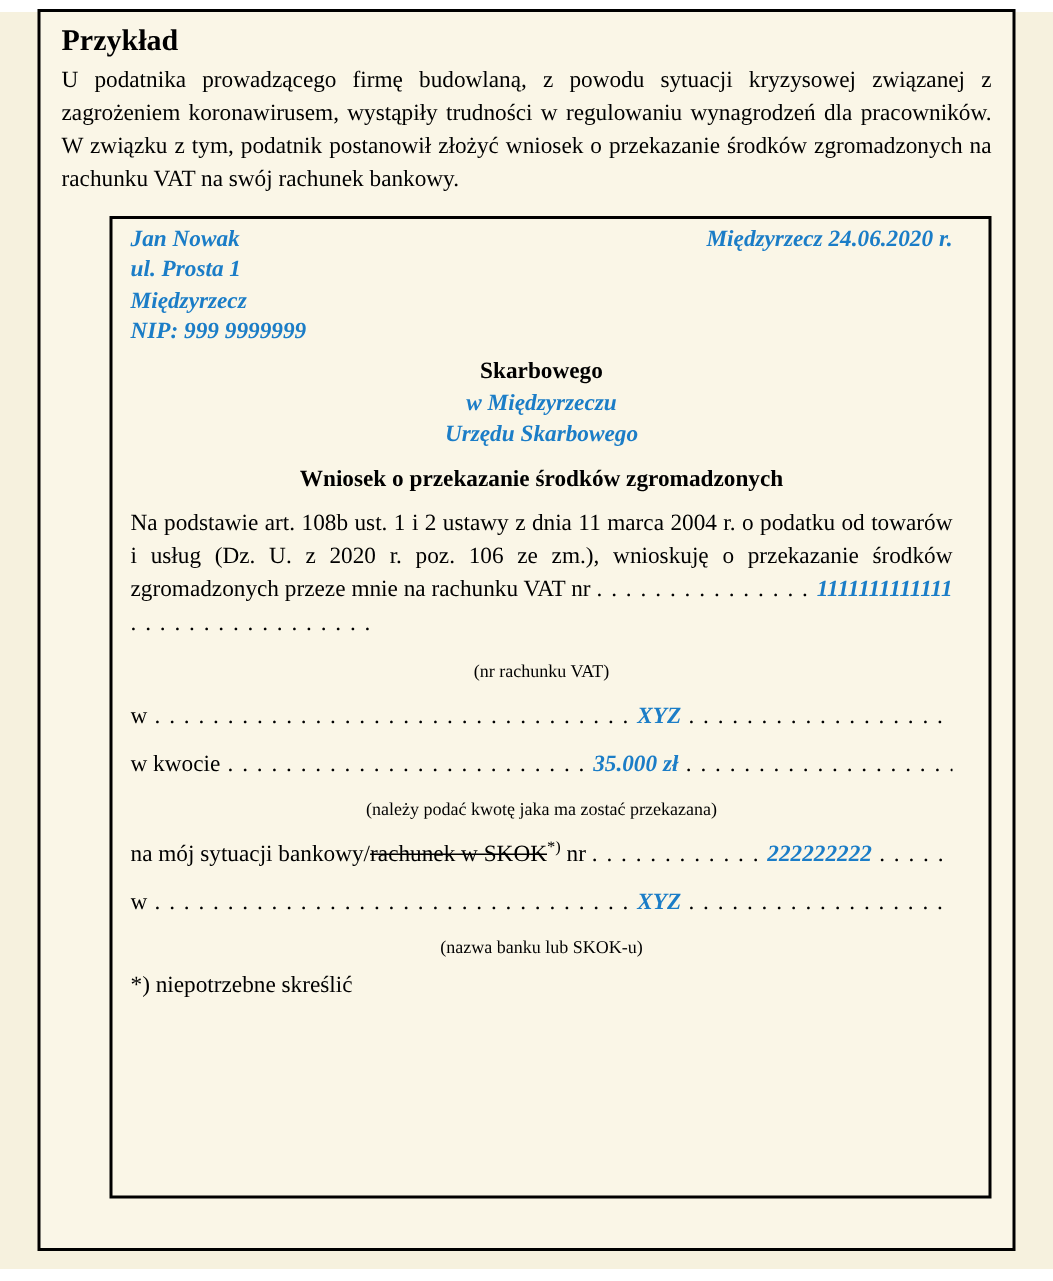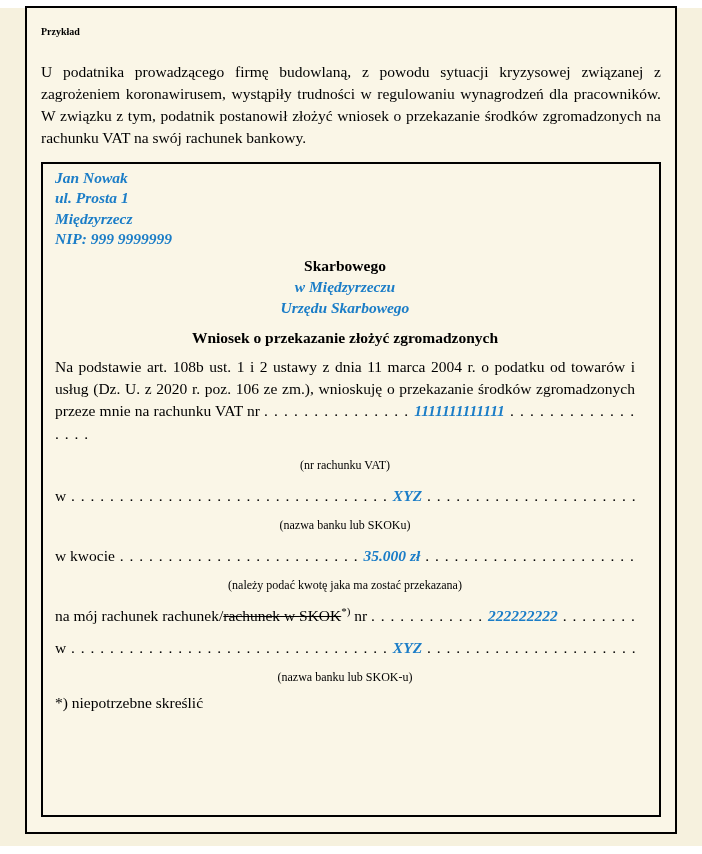--- a/index.html
+++ b/index.html
@@ -21,31 +21,32 @@
     position:absolute;top:8px;left:0;width:702px;height:838px;
     background:var(--page-background);
   }
   .outer-box{
     position:absolute;top:6px;left:25px;width:652px;height:828px;
     border:2px solid var(--border-color);
     background:var(--box-background);
     padding:8px 14px 10px 14px;
     overflow:hidden;
   }
-  .example-heading{font-weight:bold;font-size:10px;margin:10px 0 0 0;}
+  .example-heading{font-weight:bold;font-size:20px;margin:0 0 0 0;}
   .intro{
     text-align:justify;font-size:15.5px;line-height:1.42;
-    margin:24px 0 0 0;
+    margin:4px 0 0 0;
   }
   .letter-box{
     border:2px solid var(--border-color);
     margin-top:13px;
     padding:4px 24px 10px 12px;
     min-height:655px;
     overflow:hidden;
+    margin-left:32px;
   }
   .blue{color:var(--accent-blue);font-weight:bold;font-style:italic;}
   .letter-head{
     display:flex;justify-content:space-between;align-items:flex-start;
     font-size:15.5px;line-height:1.32;
   }
   .addressee{text-align:center;font-size:15.5px;line-height:1.35;margin-top:6px;}
   .addr-title{font-weight:bold;font-style:normal;color:var(--text-color);}
   .subject{
     text-align:center;font-weight:bold;font-size:15.5px;line-height:1.35;
@@ -79,45 +80,45 @@
 
   <div class="letter-box">
 
     <div class="letter-head">
       <div class="blue">
         <div>Jan Nowak</div>
         <div>ul. Prosta 1</div>
         <div>Międzyrzecz</div>
         <div>NIP: 999 9999999</div>
       </div>
+      <div class="blue">Międzyrzecz 24.06.2020 r.</div>
     </div>
 
     <div class="addressee">
       <div class="addr-title">Skarbowego</div>
       <div class="blue">w Międzyrzeczu</div>
       <div class="blue">Urzędu Skarbowego</div>
     </div>
 
     <div class="subject">
-      <div>Wniosek o przekazanie złożyć zgromadzonych</div>
+      <div>Wniosek o przekazanie środków zgromadzonych</div>
     </div>
 
     <p class="body-par"><span>Na podstawie art. 108b ust. 1 i 2 ustawy z dnia 11 marca 2004 r. o podatku od towarów i usług (Dz. U. z 2020 r. poz. 106 ze zm.), wnioskuję o przekazanie środków zgromadzonych przeze mnie na rachunku VAT nr </span><span class="dots">. . . . . . . . . . . . . . . </span><span class="blue">1111111111111</span><span class="dots"> . . . . . . . . . . . . . . . . .</span></p>
 
     <div class="caption">(nr rachunku VAT)</div>
 
     <div class="fill-line"><span>w</span><span class="dots"> . . . . . . . . . . . . . . . . . . . . . . . . . . . . . . . . . </span><span class="blue">XYZ</span><span class="dots"> . . . . . . . . . . . . . . . . . . . . . . . . . . . . . . . . . .</span></div>
 
-    <div class="caption">(nazwa banku lub SKOKu)</div>
 
     <div class="fill-line"><span>w kwocie</span><span class="dots"> . . . . . . . . . . . . . . . . . . . . . . . . . </span><span class="blue">35.000 zł</span><span class="dots">  . . . . . . . . . . . . . . . . . . . . . . . . . . . . . .</span></div>
 
     <div class="caption">(należy podać kwotę jaka ma zostać przekazana)</div>
 
-    <div class="fill-line"><span>na mój rachunek rachunek/</span><span class="strike">rachunek w SKOK</span><span class="fnmark">*)</span><span> nr </span><span class="dots">. . . . . . . . . . . . </span><span class="blue">222222222</span><span class="dots"> . . . . . . . . . .</span></div>
+    <div class="fill-line"><span>na mój sytuacji bankowy/</span><span class="strike">rachunek w SKOK</span><span class="fnmark">*)</span><span> nr </span><span class="dots">. . . . . . . . . . . . </span><span class="blue">222222222</span><span class="dots"> . . . . . . . . . .</span></div>
 
 
     <div class="fill-line"><span>w</span><span class="dots"> . . . . . . . . . . . . . . . . . . . . . . . . . . . . . . . . . </span><span class="blue">XYZ</span><span class="dots"> . . . . . . . . . . . . . . . . . . . . . . . . . . . . . . . . . .</span></div>
 
     <div class="caption">(nazwa banku lub SKOK-u)</div>
 
 
     <div class="footnote">*) niepotrzebne skreślić</div>
 
   </div>

